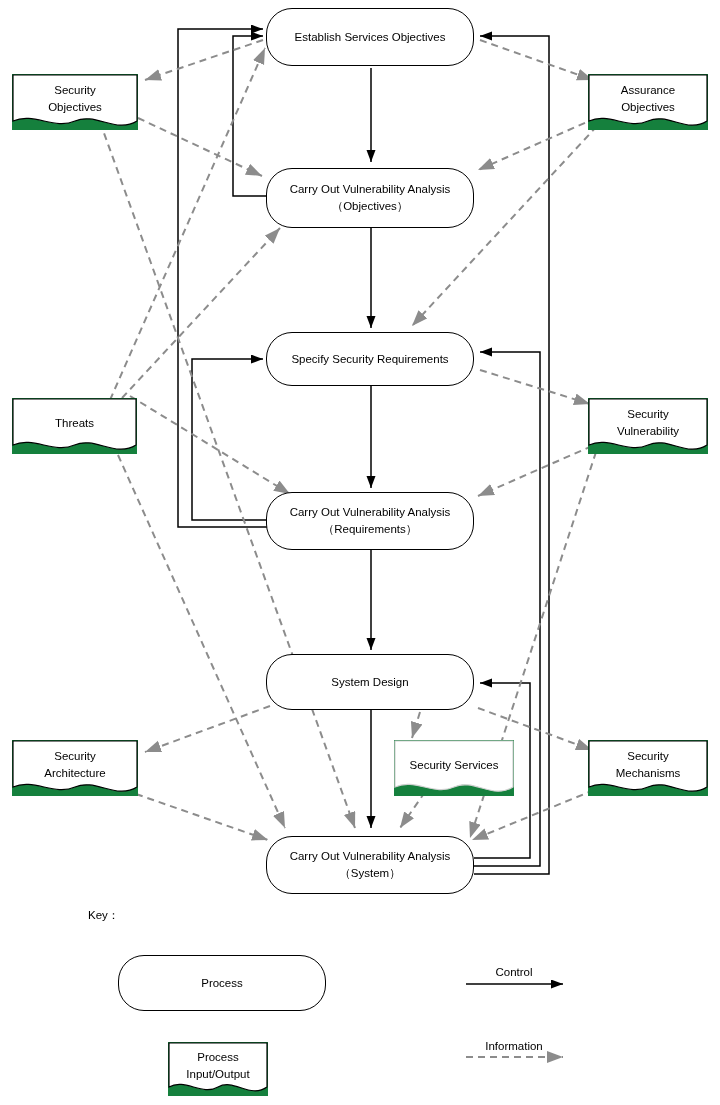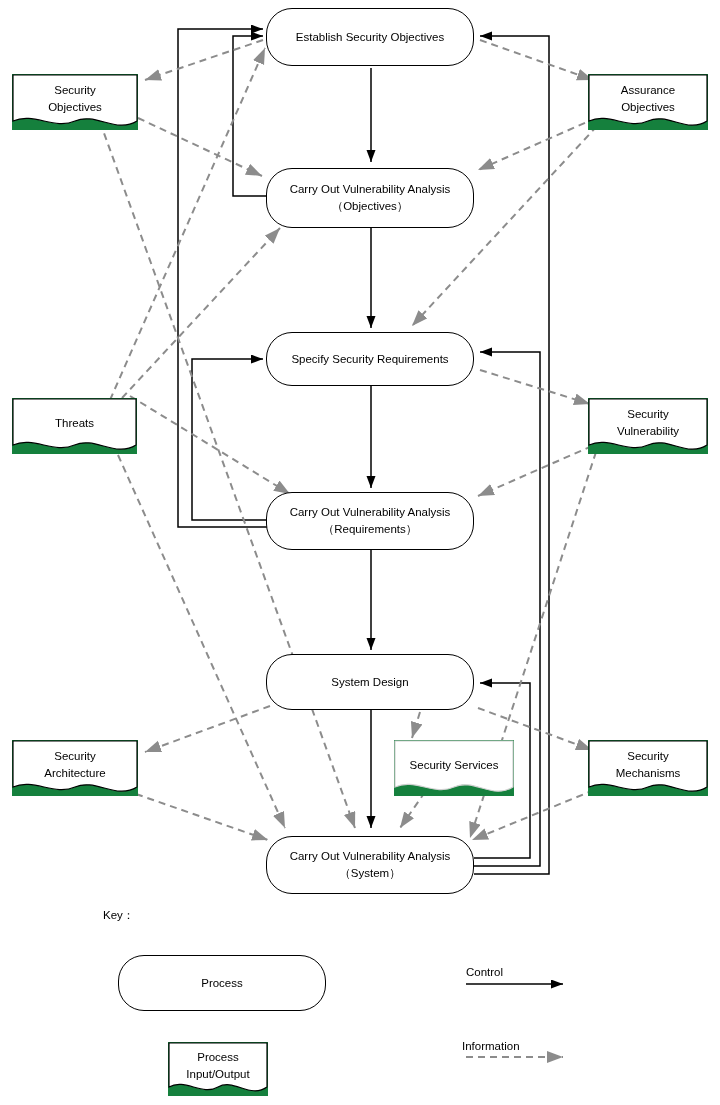--- a/index.html
+++ b/index.html
@@ -66,21 +66,21 @@
   }
   .key-title {
     position: absolute;
     font-size: 11.5px;
     color: #000000;
   }
   .key-label {
     position: absolute;
     font-size: 11.5px;
     color: #000000;
-    text-align: left;
+    text-align: center;
   }
   .line2 {
     display: block;
     text-align: right;
   }
 </style>
 </head>
 <body>
 
 <div id="canvas">
@@ -157,21 +157,21 @@
       <path d="M594,790 L472,840" marker-end="url(#arrowGray)"></path>
     </g>
 
     <g>
       <path d="M466,984 L563,984" stroke="#000000" stroke-width="1.5" fill="none" marker-end="url(#arrowBlack)"></path>
       <path d="M466,1057 L563,1057" stroke="#8c8c8c" stroke-width="2" fill="none" stroke-dasharray="7,5" marker-end="url(#arrowGray)"></path>
     </g>
   </svg>
 
   <div class="process" style="left:266px; top:8px; width:208px; height:58px;">
-    <span>Establish Security Objectives</span>
+    <span>Establish Services Objectives</span>
   </div>
 
   <div class="process" style="left:266px; top:168px; width:208px; height:60px;">
     <span>Carry Out Vulnerability Analysis</span>
     <span class="line2">（Objectives）</span>
   </div>
 
   <div class="process" style="left:266px; top:332px; width:208px; height:54px;text-align:right;">
     <span>Specify Security Requirements</span>
   </div>
@@ -251,21 +251,21 @@
   <div class="doc" style="left:588px; top:740px; width:120px; height:56px;">
     <svg class="doc-shape" viewBox="0 0 120 56" preserveAspectRatio="none">
       <path d="M1,1 L119,1 L119,47 C99,60 80,38 60,47 C40,56 21,38 1,47 Z" fill="#ffffff" stroke="#000000" stroke-width="1.2"></path>
     </svg>
     <div class="doc-label">
       <span>Security</span><br>
       <span>Mechanisms</span>
     </div>
   </div>
 
-  <div class="key-title" style="left:103px; top:908px;">Key：</div>
+  <div class="key-title" style="left:88px; top:908px;">Key：</div>
 
   <div class="process" style="left:118px; top:955px; width:208px; height:56px;">
     <span>Process</span>
   </div>
 
   <div class="doc" style="left:168px; top:1042px; width:100px; height:54px;">
     <svg class="doc-shape" viewBox="0 0 100 54" preserveAspectRatio="none">
       <path d="M1,1 L99,1 L99,45 C82,57 66,36 50,45 C34,54 17,36 1,45 Z" fill="#ffffff" stroke="#000000" stroke-width="1.2"></path>
     </svg>
     <div class="doc-label">

